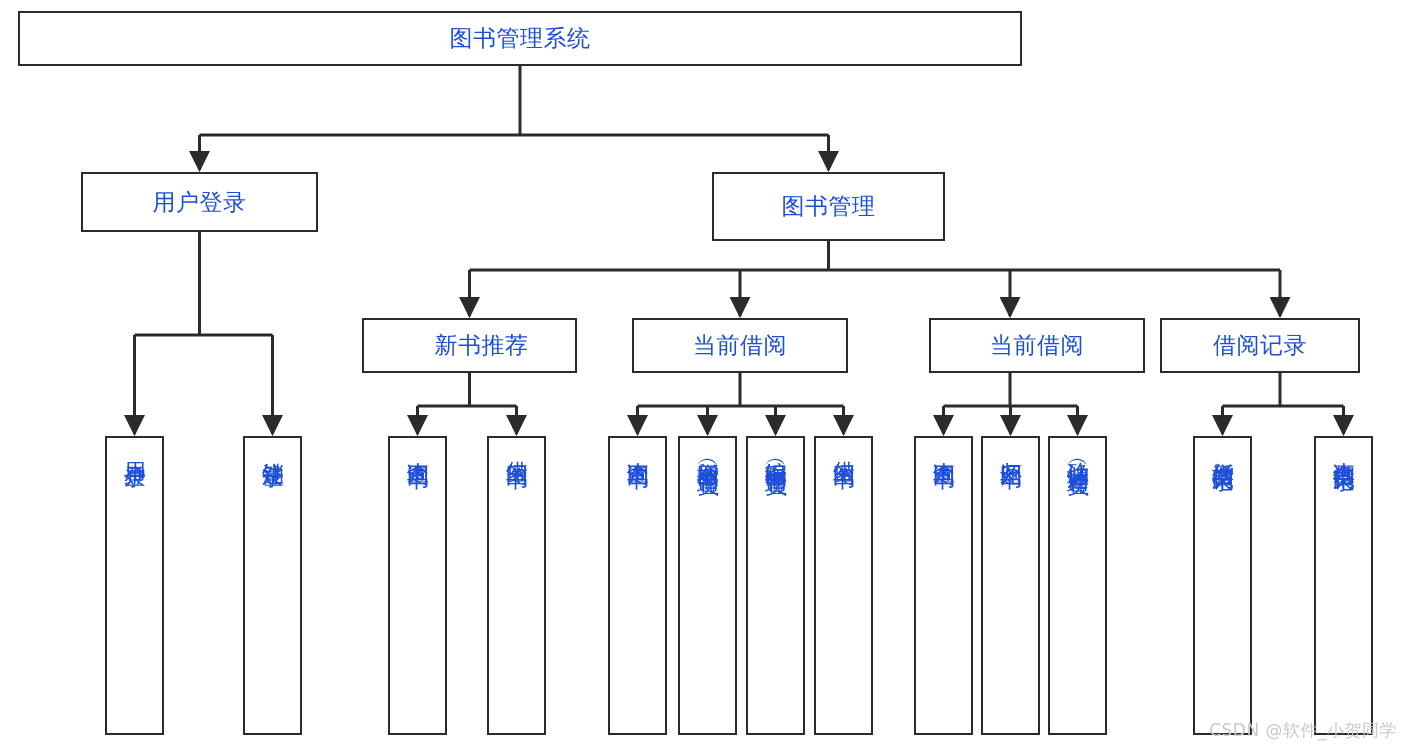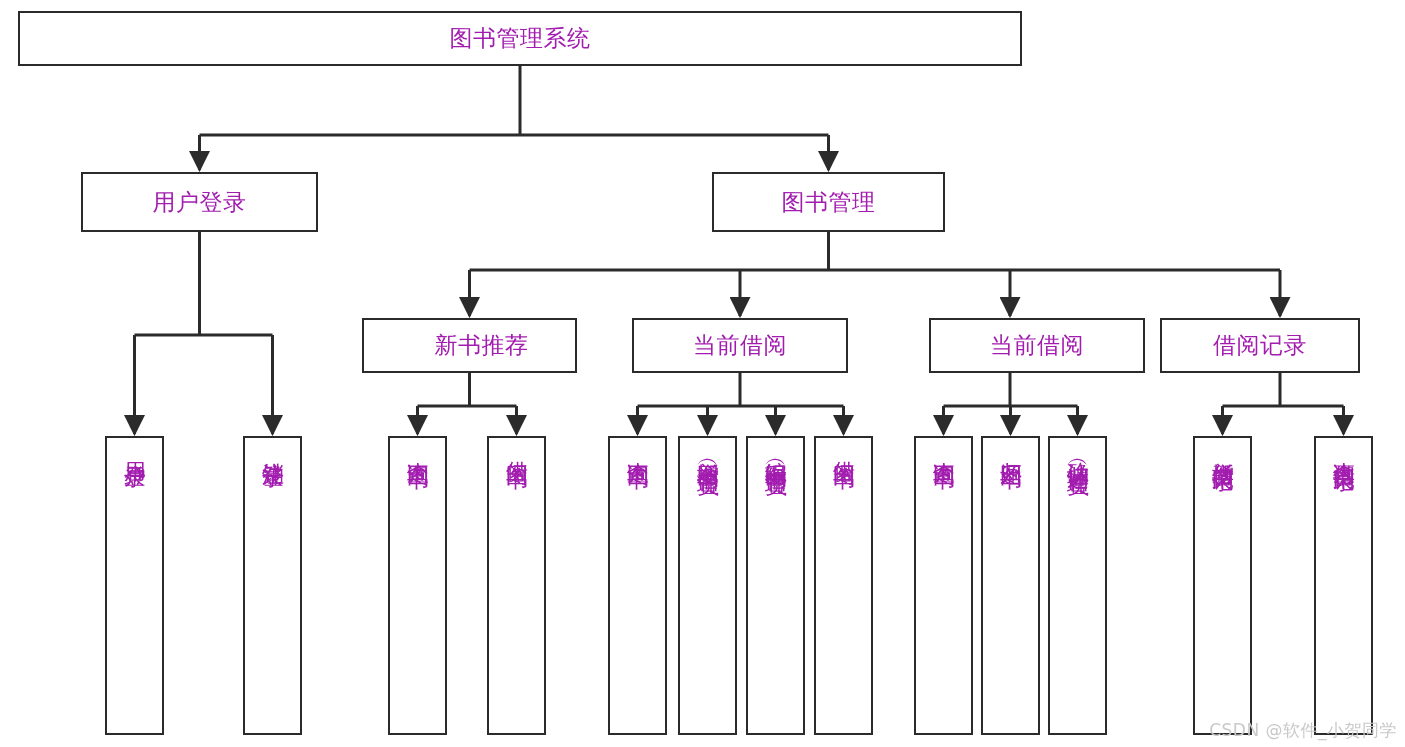--- a/index.html
+++ b/index.html
@@ -26,21 +26,21 @@
     position: absolute;
     box-sizing: border-box;
     border: 2.5px solid #2b2b2b;
     background: #ffffff;
     display: flex;
     align-items: center;
     justify-content: center;
     color: #3d3d3d;
   }
   .node-label {
-    color: #a21caf;
+    color: #1d4ed8;
     letter-spacing: 0.5px;
     line-height: 1.06;
     white-space: nowrap;
   }
   .node.horizontal .node-label {
     font-size: 23px;
   }
   .node.root .node-label {
     font-size: 23px;
   }
@@ -116,21 +116,21 @@
       </g>
   </svg>
 
   <div class="node root horizontal" style="left: 18px; top: 11px; width: 1004px; height: 55px;">
     <span class="node-label">图书管理系统</span>
   </div>
 
   <div class="node horizontal" style="left: 81px; top: 172px; width: 237px; height: 60px;">
     <span class="node-label">用户登录</span>
   </div>
-  <div class="node horizontal" style="left: 712px; top: 172px; width: 233px; height: 60px;">
+  <div class="node horizontal" style="left: 712px; top: 172px; width: 233px; height: 69px;">
     <span class="node-label">图书管理</span>
   </div>
 
   <div class="node horizontal" style="left: 362px; top: 318px; width: 215px; height: 55px; padding-left: 24px;">
     <span class="node-label">新书推荐</span>
   </div>
   <div class="node horizontal" style="left: 632px; top: 318px; width: 216px; height: 55px;">
     <span class="node-label">当前借阅</span>
   </div>
   <div class="node horizontal" style="left: 902px; top: 318px; width: 216px; height: 55px; margin-left: 27px;">

